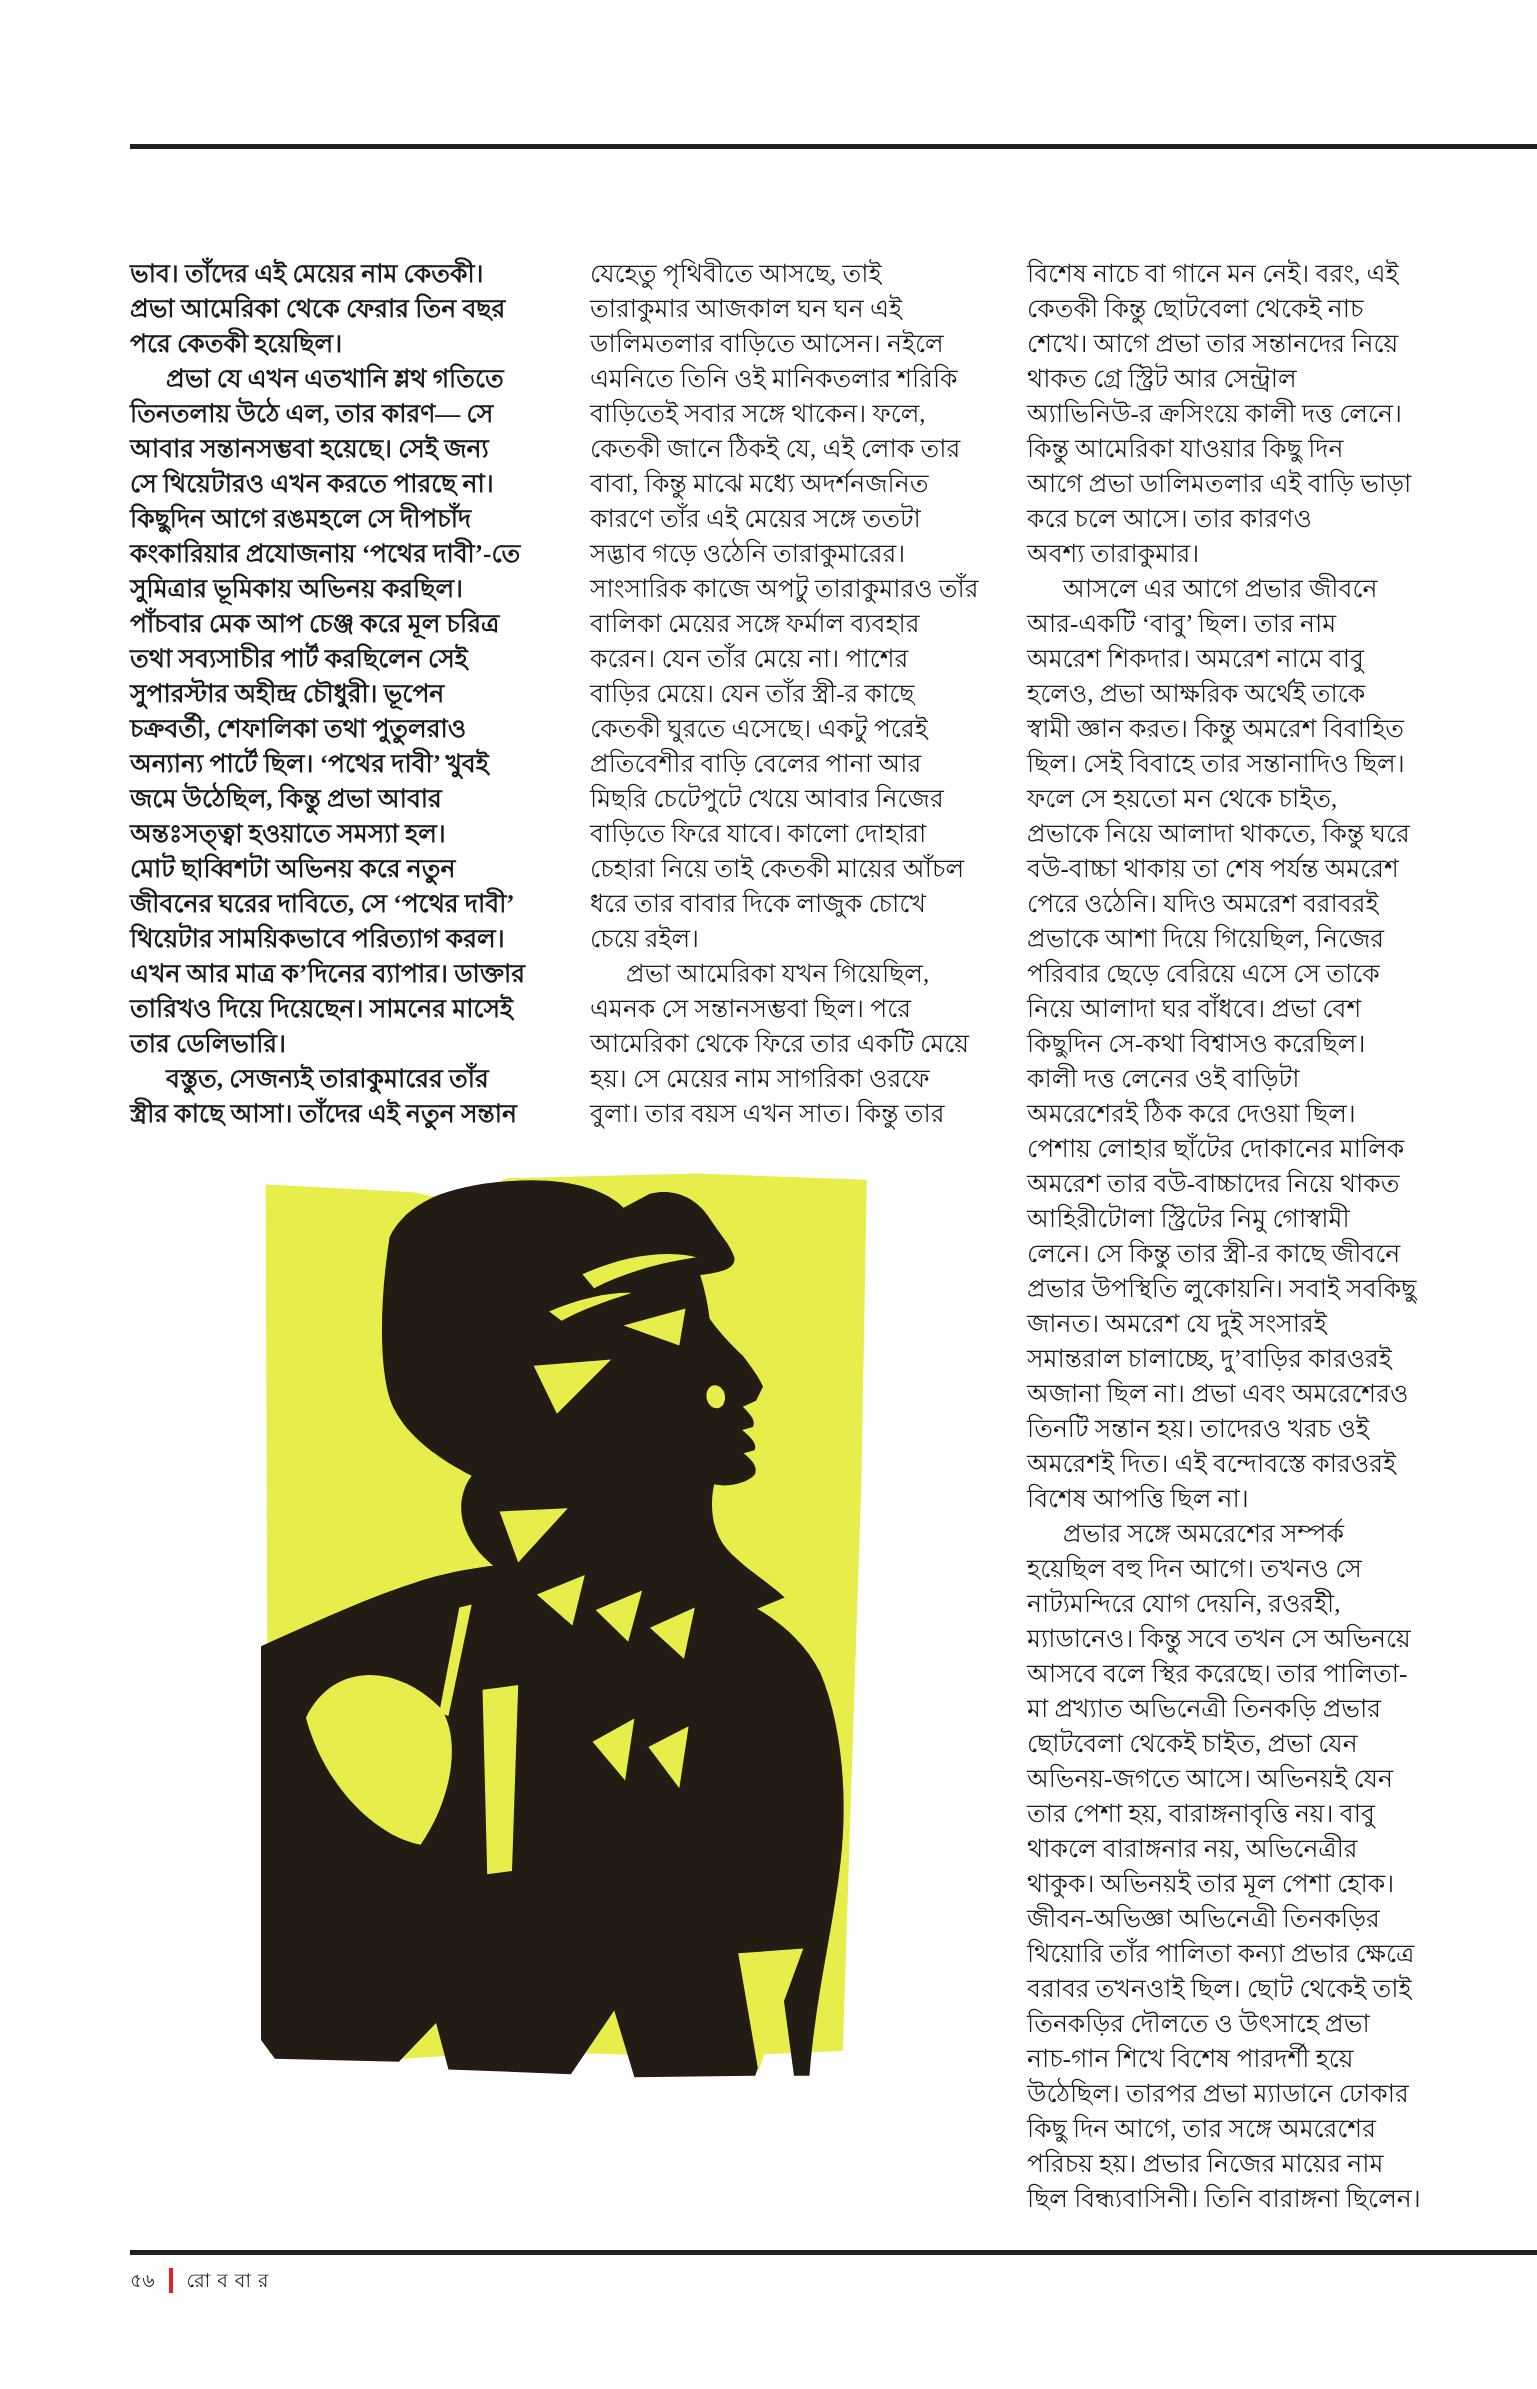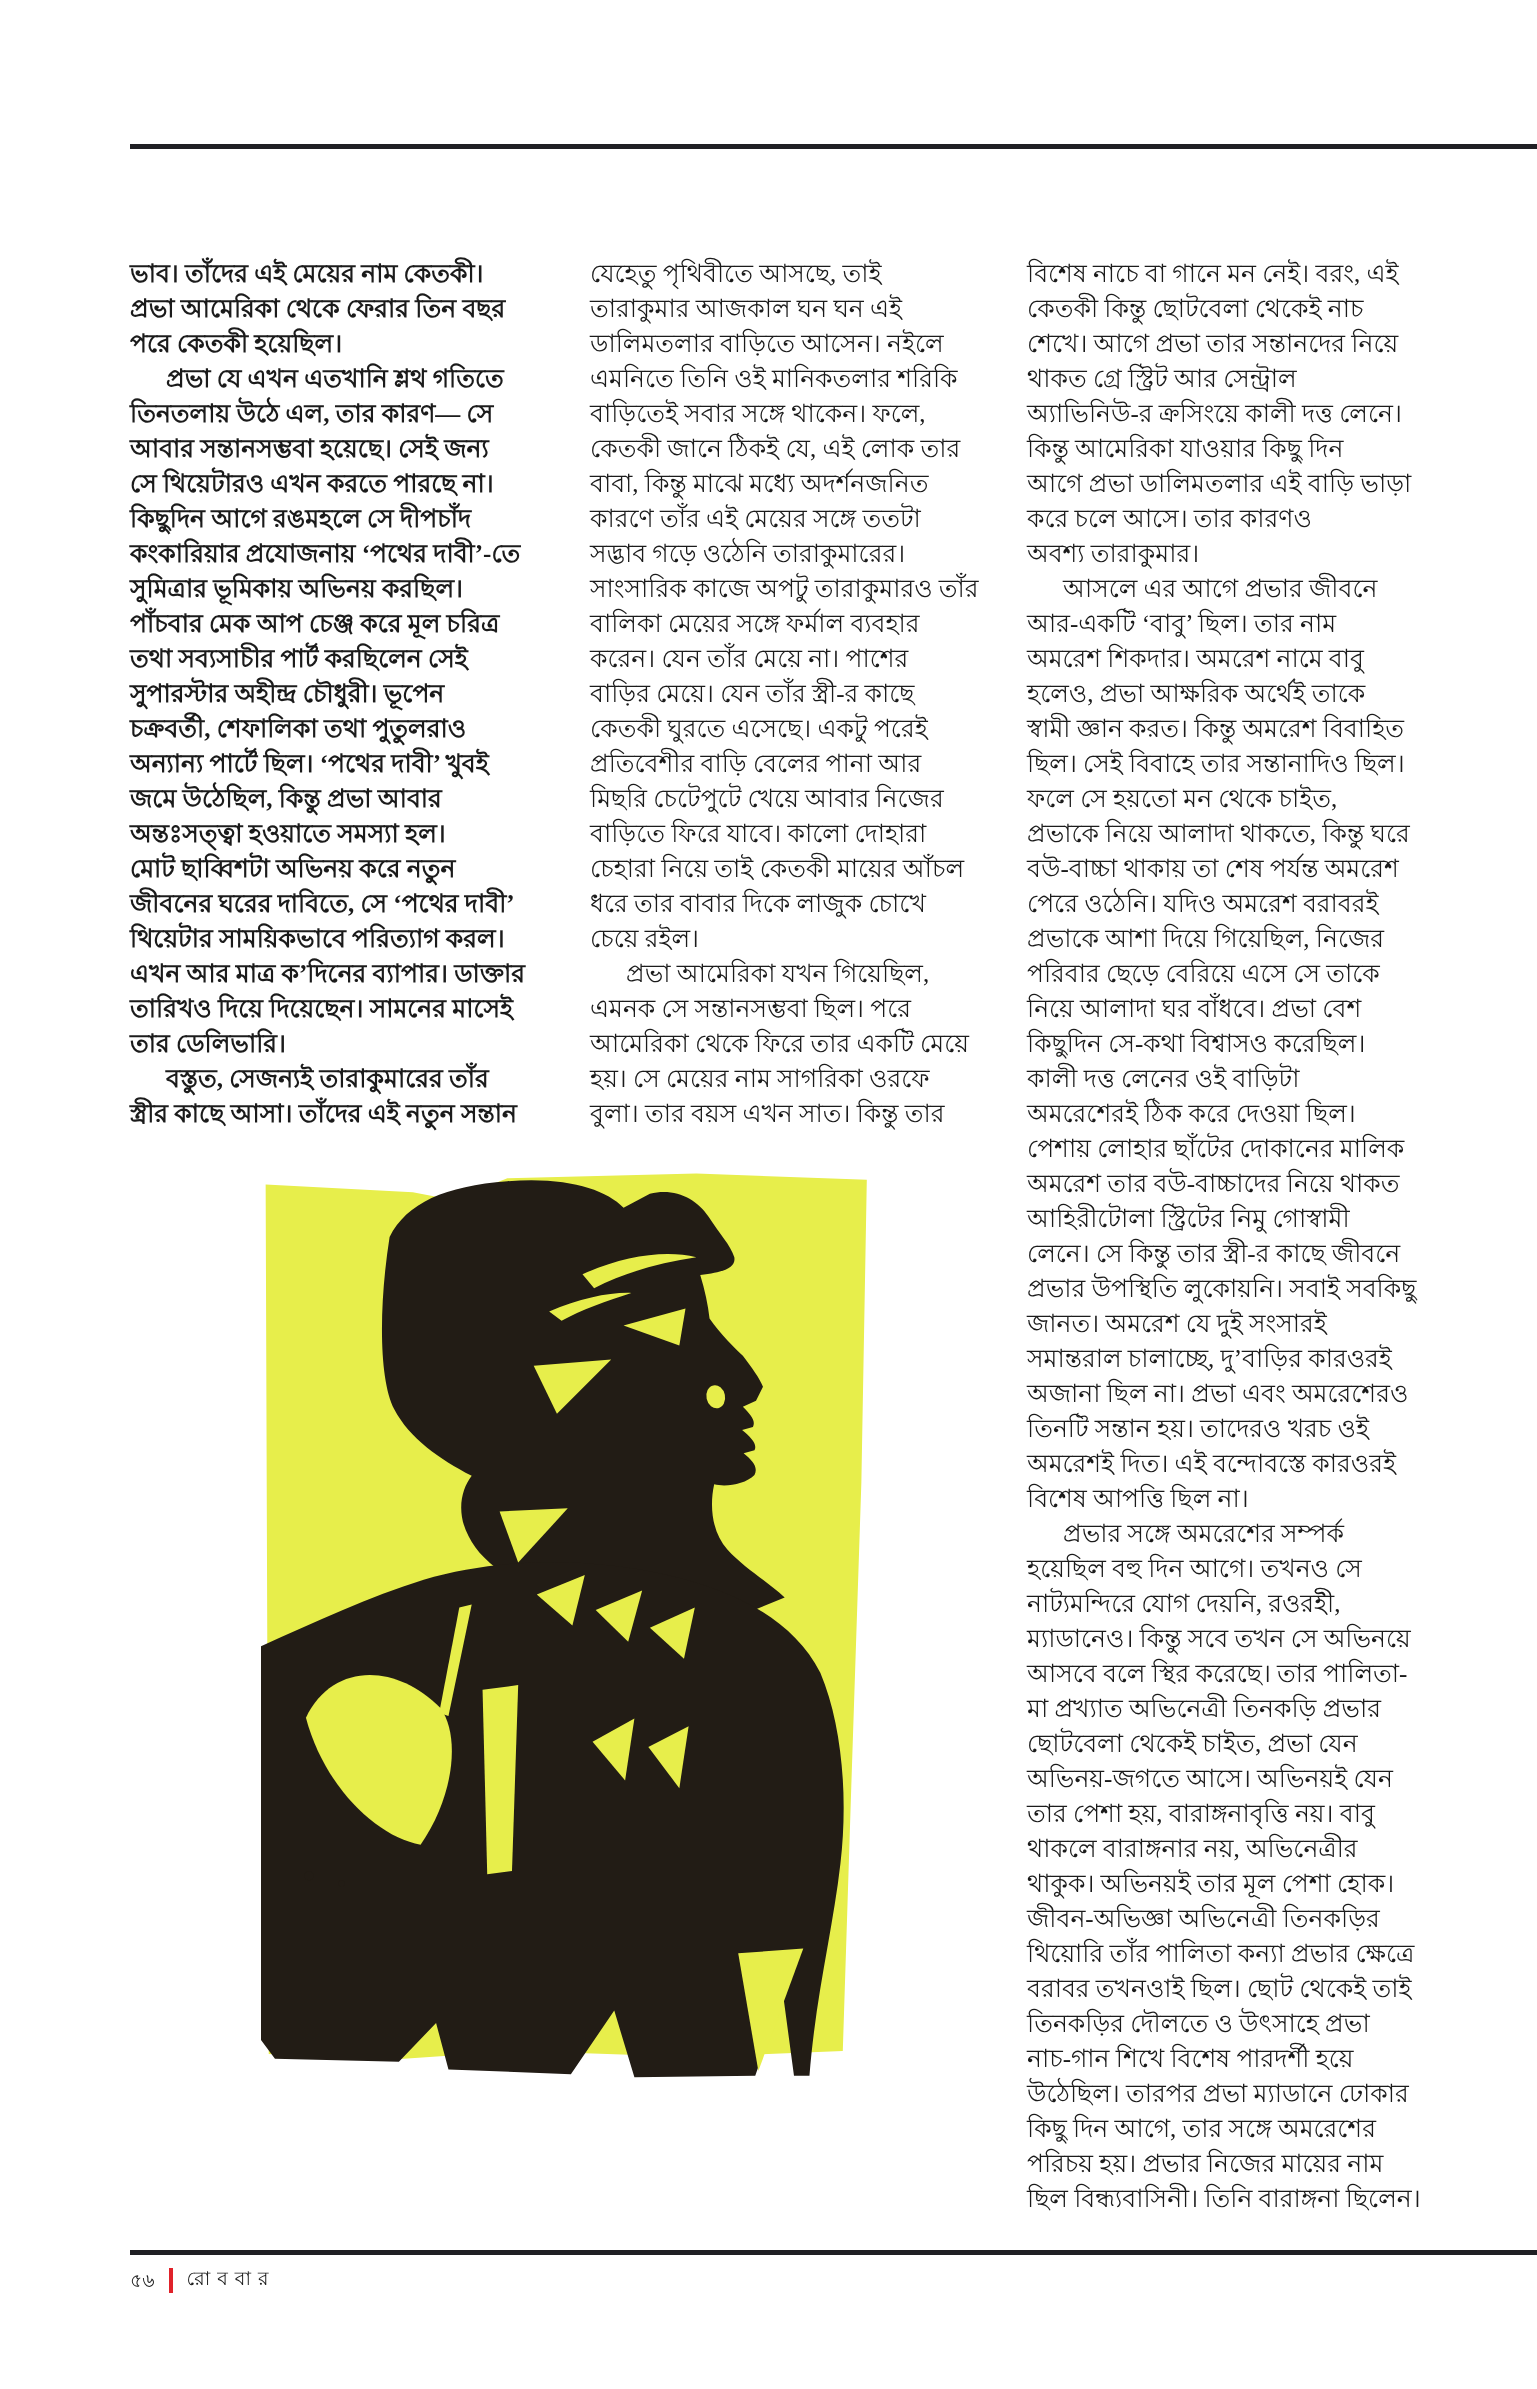--- a/index.html
+++ b/index.html
@@ -56,21 +56,21 @@
     align-items:center;
     font-size:19px;
     line-height:31px;
   }
   .footer .sep{
     width:3.9px;
     height:25px;
     background:var(--accent);
     margin:0 14px;
   }
-  .footer .mag{letter-spacing:7px;font-family:Liberation Mono, monospace;}
+  .footer .mag{letter-spacing:7px;}
 </style>
 </head>
 <body>
 
 <div class="rule rule-top"></div>
 
 <div id="col-1" class="column">
     <div class="line">ভাব। তাঁদের এই মেয়ের নাম কেতকী।</div>
     <div class="line">প্রভা আমেরিকা থেকে ফেরার তিন বছর</div>
     <div class="line">পরে কেতকী হয়েছিল।</div>

